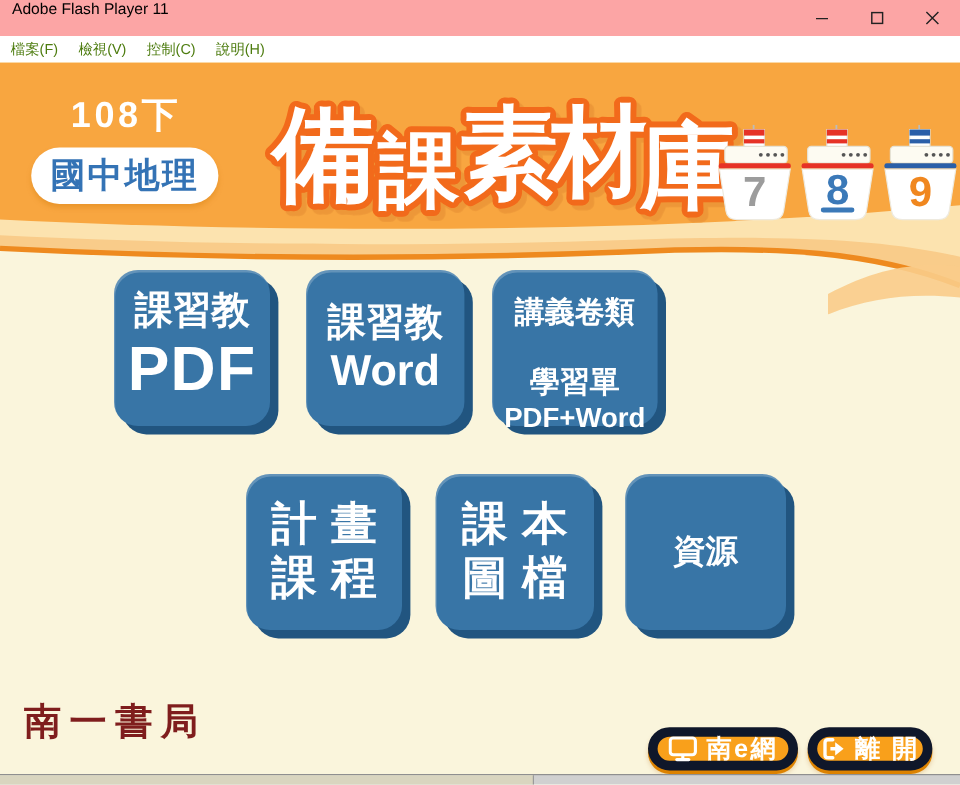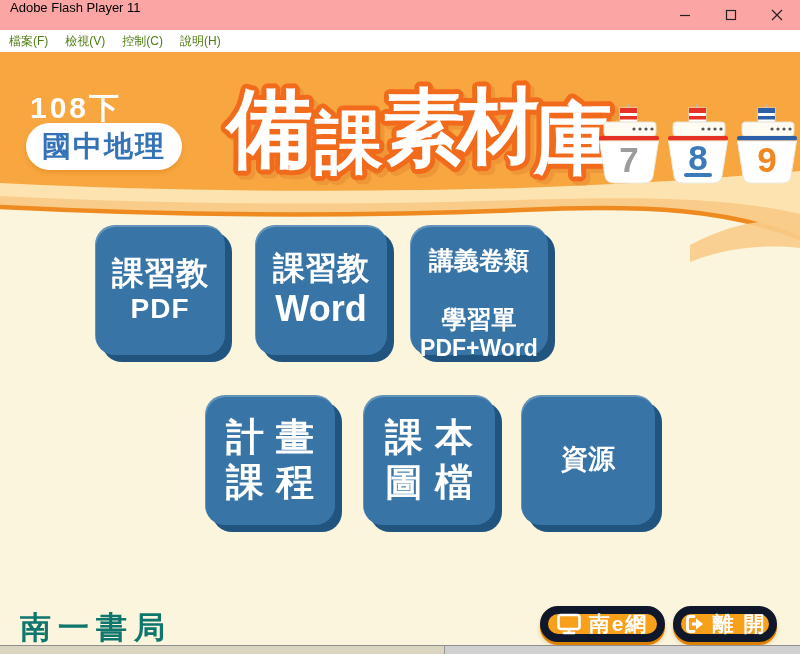--- a/index.html
+++ b/index.html
@@ -20,21 +20,21 @@
 
   
   .menubar { height:22px; display:flex; align-items:center; gap:17px; padding-left:9px; background:#fff; font-size:12px; color:#4d7c0f; }
   .menu-item { cursor:pointer; }
 
   
   .stage { position:absolute; top:52px; left:0; width:800px; height:602px; background:#FAF5DC; }
   .waves { position:absolute; top:0; left:0; pointer-events:none; }
 
   
-  .semester { position:absolute; left:30px; top:36px; width:150px; text-align:left;
+  .semester { position:absolute; left:30px; top:24px; width:150px; text-align:center;
     color:#fff; font-size:30px; font-weight:bold; letter-spacing:3px; }
   .subject-pill { position:absolute; left:26px; top:71px; width:156px; height:47px;
     background:#fff; border-radius:24px; display:flex; align-items:center; justify-content:center;
     color:#3473B5; font-size:29px; font-weight:bold; letter-spacing:2px;
     box-shadow:0 3px 4px rgba(205,120,10,.35); }
 
   
   .main-title { position:absolute; top:0; left:0; pointer-events:none;
     filter:drop-shadow(4px 4px 0 rgba(235,150,55,.9)); }
   .main-title text { fill:#fff; stroke:#F26A1B; stroke-width:10px; paint-order:stroke;
@@ -45,37 +45,37 @@
   .boat { width:62px; height:82px; cursor:pointer; position:relative; }
   .boat svg { display:block; }
   .boat .num { font-weight:bold; font-size:35px; font-family:"Liberation Sans","DejaVu Sans",sans-serif; }
 
   
   .tile { position:absolute; width:130px; height:130px; border-radius:20px;
     background:#3875A6; box-shadow:7px 7px 0 #215580, inset 1px 2px 0 rgba(255,255,255,.22);
     color:#fff; font-weight:bold; display:flex; flex-direction:column;
     align-items:center; justify-content:center; text-align:center; cursor:pointer; line-height:1.18; }
   .tile .l-cn  { font-size:32px; }
-  .tile .l-pdf { font-size:28px; letter-spacing:1px; }
+  .tile .l-pdf { font-size:52px; letter-spacing:1px; }
   .tile .l-word{ font-size:36px; }
   .tile .l-sm  { font-size:25px; line-height:1.22;margin-top:28px; }
   .tile .l-xs  { font-size:23px; line-height:1.25; }
   .tile .l-xl  { font-size:38px; letter-spacing:12px; padding-left:12px; }
   .tile .l-md  { font-size:27px; line-height:1.3; }
 
   #tile-1 { left:95px;  top:173px; width:130px; }
   #tile-2 { left:255px; top:173px; width:132px; }
   #tile-3 { left:410px; top:173px; width:138px; }
   #tile-4 { left:205px; top:343px; width:130px; }
   #tile-5 { left:363px; top:343px; width:132px; }
   #tile-6 { left:521px; top:343px; width:134px; }
 
   
-  .logo { position:absolute; left:20px; top:555px; font-family:"DejaVu Serif","Liberation Serif",serif;
-    font-size:31px; font-weight:bold; color:#0f766e; letter-spacing:7px; }
+  .logo { position:absolute; left:20px; top:529px; font-family:"DejaVu Serif","Liberation Serif",serif;
+    font-size:31px; font-weight:bold; color:#7f1d1d; letter-spacing:7px; }
   .pill-btn { position:absolute; top:554px; height:36px; background:#F9A01B;
     border:8px solid #0f172a; border-radius:20px; display:flex; align-items:center; justify-content:center;
     gap:8px; color:#fff; font-weight:bold; font-size:21px; cursor:pointer;
     box-shadow:0 3px 0 #DC8200, 0 4px 4px rgba(180,100,0,.3); letter-spacing:2px; }
   #btn-naneweb { left:540px; width:125px; }
   #btn-exit    { left:673px; width:104px; }
   .pill-btn svg { display:block; }
 
   
   .scrollbar { position:absolute; left:0; bottom:0; width:800px; height:9px;

